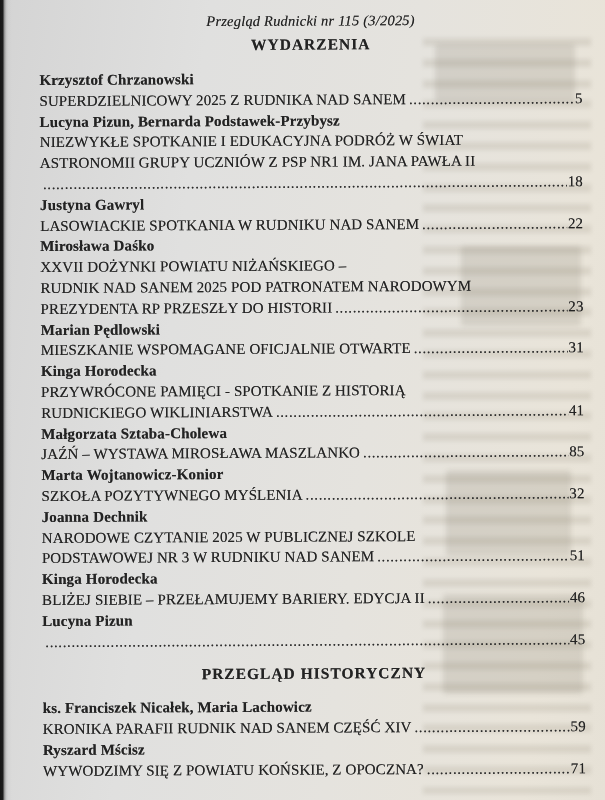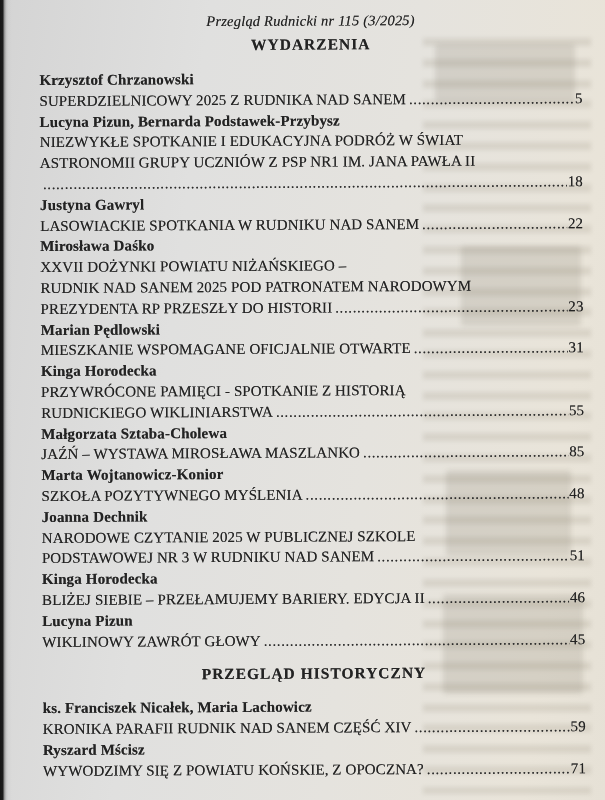--- a/index.html
+++ b/index.html
@@ -179,37 +179,37 @@
             <span class="dots"></span>
             <span class="pg">31</span>
           </div>
         </div>
         <div class="entry">
           <div class="authors">Kinga Horodecka</div>
           <div class="title-line">PRZYWRÓCONE PAMIĘCI - SPOTKANIE Z HISTORIĄ</div>
           <div class="title-line leader-row">
             <span class="t">RUDNICKIEGO WIKLINIARSTWA</span>
             <span class="dots"></span>
-            <span class="pg">55</span>
+            <span class="pg">41</span>
           </div>
         </div>
         <div class="entry">
           <div class="authors">Małgorzata Sztaba-Cholewa</div>
           <div class="title-line leader-row">
             <span class="t">JAŹŃ – WYSTAWA MIROSŁAWA MASZLANKO</span>
             <span class="dots"></span>
             <span class="pg">85</span>
           </div>
         </div>
         <div class="entry">
           <div class="authors">Marta Wojtanowicz-Konior</div>
           <div class="title-line leader-row">
             <span class="t">SZKOŁA POZYTYWNEGO MYŚLENIA</span>
             <span class="dots"></span>
-            <span class="pg">48</span>
+            <span class="pg">32</span>
           </div>
         </div>
         <div class="entry">
           <div class="authors">Joanna Dechnik</div>
           <div class="title-line">NARODOWE CZYTANIE 2025 W PUBLICZNEJ SZKOLE</div>
           <div class="title-line leader-row">
             <span class="t">PODSTAWOWEJ NR 3 W RUDNIKU NAD SANEM</span>
             <span class="dots"></span>
             <span class="pg">51</span>
           </div>
@@ -218,21 +218,20 @@
           <div class="authors">Kinga Horodecka</div>
           <div class="title-line leader-row">
             <span class="t">BLIŻEJ SIEBIE – PRZEŁAMUJEMY BARIERY. EDYCJA II</span>
             <span class="dots"></span>
             <span class="pg">46</span>
           </div>
         </div>
         <div class="entry">
           <div class="authors">Lucyna Pizun</div>
           <div class="title-line leader-row">
-            <span class="t">WIKLINOWY ZAWRÓT GŁOWY</span>
             <span class="dots"></span>
             <span class="pg">45</span>
           </div>
         </div>
         <div class="section-heading">PRZEGLĄD HISTORYCZNY</div>
         <div class="entry">
           <div class="authors">ks. Franciszek Nicałek, Maria Lachowicz</div>
           <div class="title-line leader-row">
             <span class="t">KRONIKA PARAFII RUDNIK NAD SANEM CZĘŚĆ XIV</span>
             <span class="dots"></span>

